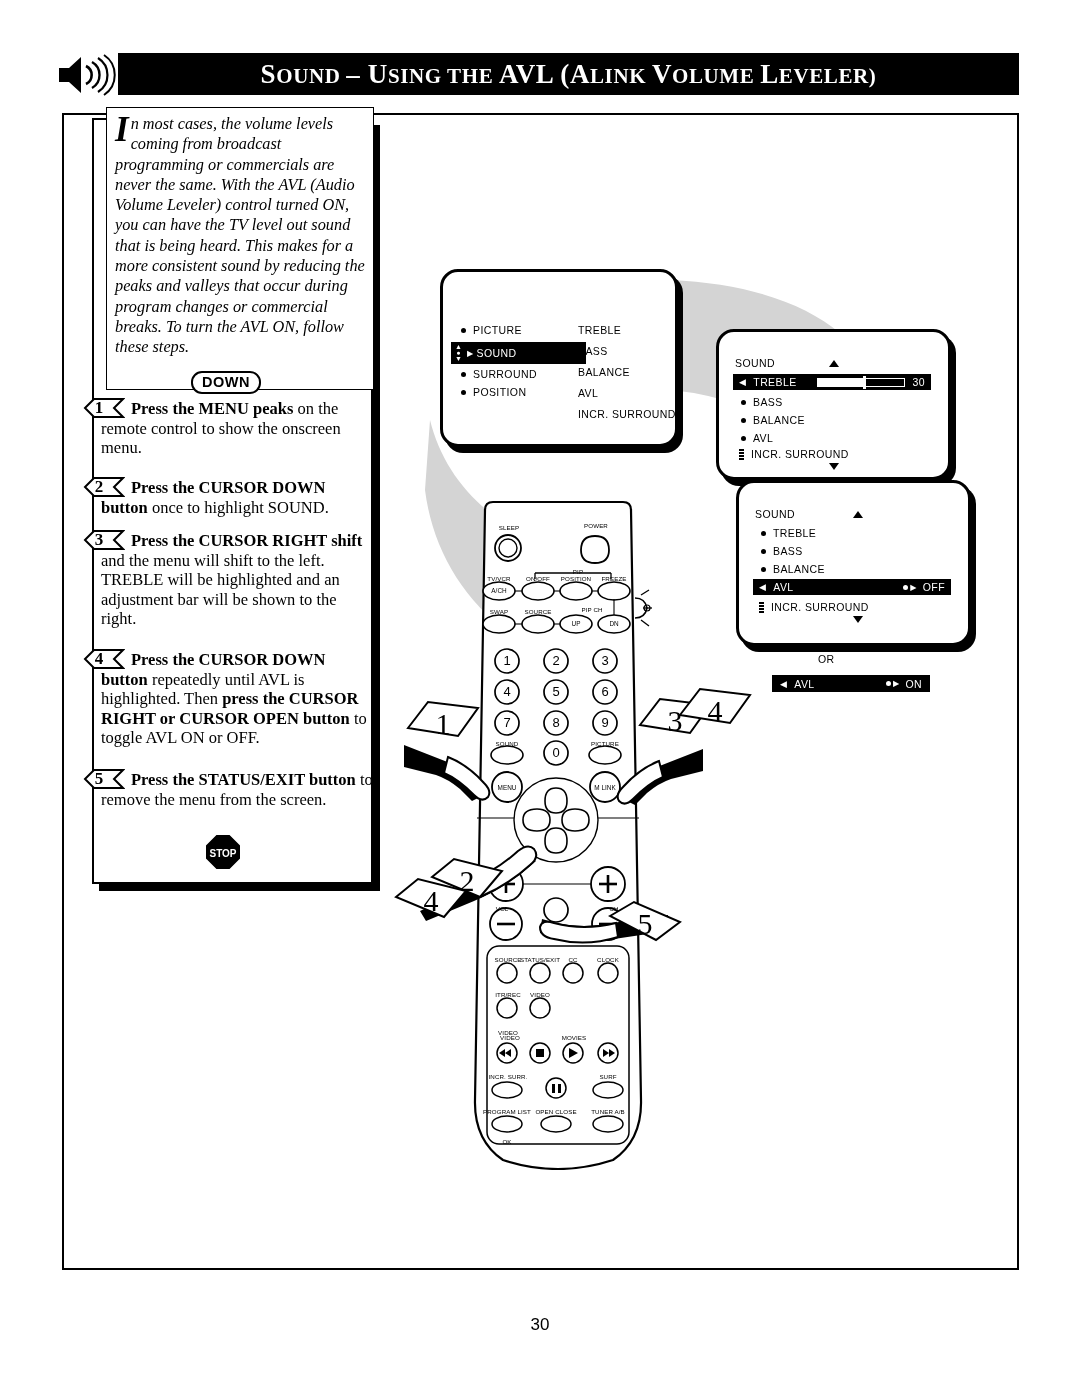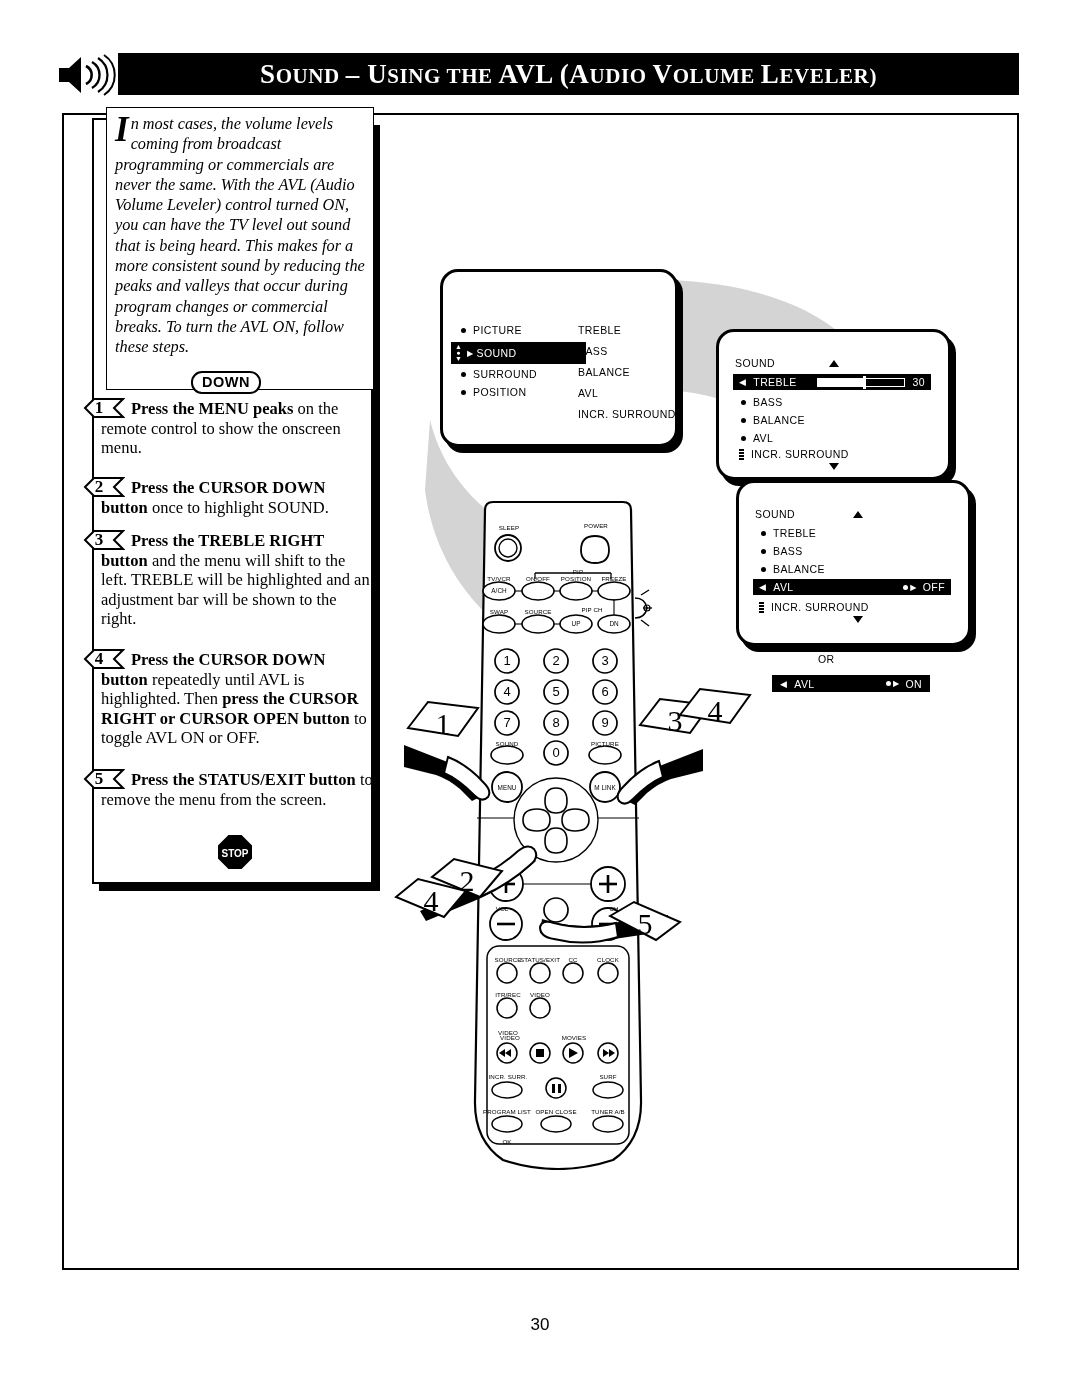--- a/index.html
+++ b/index.html
@@ -126,21 +126,21 @@
     padding: 1px 9px 2px 9px;
     background: #fff;
     font-family: "Liberation Sans", sans-serif;
     font-weight: bold;
     font-size: 14.5px;
     letter-spacing: .5px;
     color: #000;
   }
   #stop-badge {
     position: absolute;
-    left: 216px;
+    left: 204px;
     top: 833px;
     z-index: 7;
     width: 38px;
     height: 38px;
   }
 
   .step {
     position: absolute;
     z-index: 7;
     width: 272px;
@@ -382,21 +382,21 @@
   <svg viewBox="0 0 62 46" width="62" height="46">
     <path d="M4 16 L14 16 L26 5 L26 41 L14 30 L4 30 Z" fill="#000"></path>
     <path d="M31 14 A 10 10 0 0 1 31 32" stroke="#000" stroke-width="2.6" fill="none"></path>
     <path d="M37 10 A 15 15 0 0 1 37 36" stroke="#000" stroke-width="2.4" fill="none"></path>
     <path d="M43 6 A 20 20 0 0 1 43 40" stroke="#000" stroke-width="2.2" fill="none"></path>
     <path d="M49 3 A 24 24 0 0 1 49 43" stroke="#000" stroke-width="2" fill="none"></path>
   </svg>
 </div>
 
 <div id="header-bar">
-  <div id="header-title"><span class="cap">S</span><span class="sc">OUND </span><span class="cap">– U</span><span class="sc">SING THE </span><span class="cap">AVL (A</span><span class="sc">UDIO </span><span class="cap">V</span><span class="sc">OLUME </span><span class="cap">L</span><span class="sc">EVELER)</span></div>
+  <div id="header-title"><span class="cap">S</span><span class="sc">OUND </span><span class="cap">– U</span><span class="sc">SING THE </span><span class="cap">AVL (A</span><span class="sc">LINK </span><span class="cap">V</span><span class="sc">OLUME </span><span class="cap">L</span><span class="sc">EVELER)</span></div>
 </div>
 
 <div id="page-frame"></div>
 
 <div id="left-panel-shadow"></div>
 <div id="left-panel"></div>
 
 <div id="intro-box">
   <div id="intro-text">
     <span class="dropcap">I</span><span>n most cases, the volume levels coming from broadcast programming or commercials are never the same.  With the AVL (Audio Volume Leveler) control turned ON, you can have the TV level out sound that is being heard.  This makes for a more consistent sound by reducing the peaks and valleys that occur during program changes or commercial breaks.  To turn the AVL ON, follow these steps.</span>
@@ -425,21 +425,21 @@
   <div class="body"><b>Press the CURSOR DOWN button</b> once to highlight SOUND.</div>
 </div>
 
 <div class="step" id="step3">
   <div class="num">
     <svg width="42" height="22" viewBox="0 0 42 22">
         <path d="M2 11 L11 2 L40 2 L31 11 L40 20 L11 20 Z" fill="#fff" stroke="#000" stroke-width="2"></path>
       </svg>
     <span>3</span>
   </div>
-  <div class="body"><b>Press the TREBLE RIGHT button</b> and the menu will shift to the left. TREBLE will be highlighted and an adjustment bar will be shown to the right.</div>
+  <div class="body"><b>Press the CURSOR RIGHT shift</b> and the menu will shift to the left. TREBLE will be highlighted and an adjustment bar will be shown to the right.</div>
 </div>
 
 <div class="step" id="step4">
   <div class="num">
     <svg width="42" height="22" viewBox="0 0 42 22">
         <path d="M2 11 L11 2 L40 2 L31 11 L40 20 L11 20 Z" fill="#fff" stroke="#000" stroke-width="2"></path>
       </svg>
     <span>4</span>
   </div>
   <div class="body"><b>Press the CURSOR DOWN button</b> repeatedly until AVL is highlighted.  Then <b>press the CURSOR RIGHT or CURSOR OPEN button</b> to toggle AVL ON or OFF.</div>

